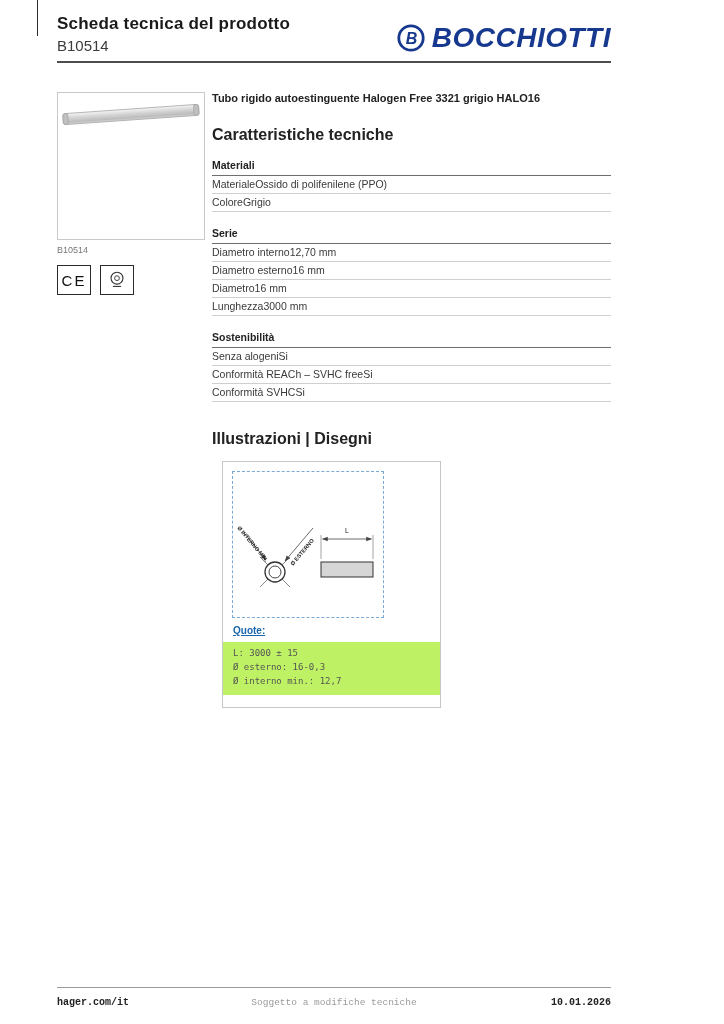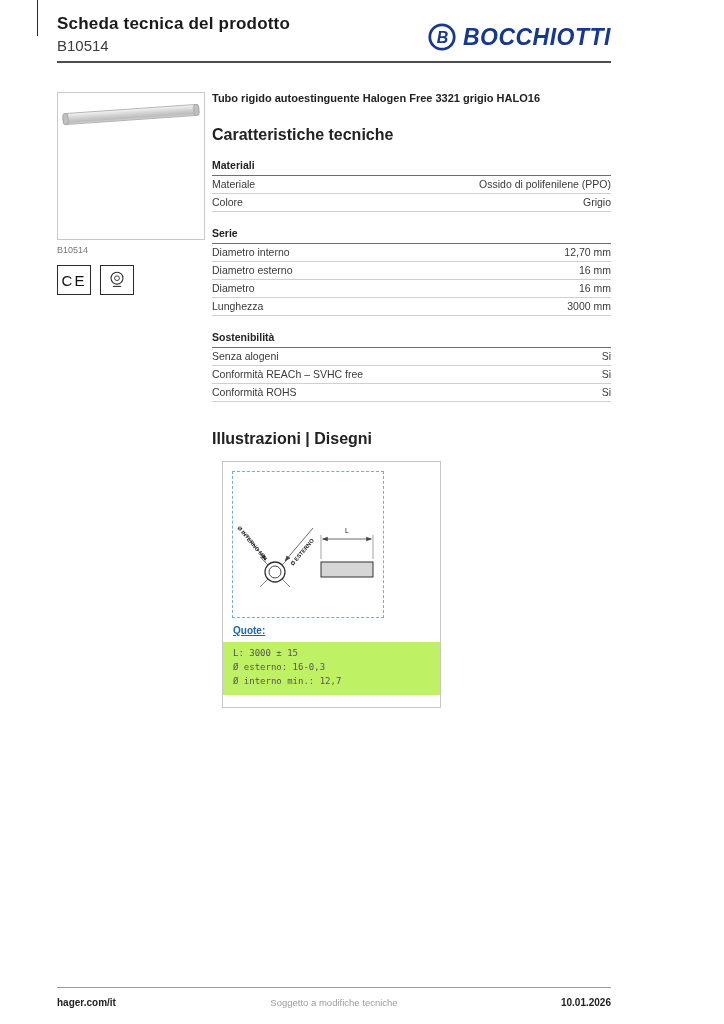--- a/index.html
+++ b/index.html
@@ -7,49 +7,49 @@
   body { font-family:"Liberation Sans", sans-serif; }
   .page { position:relative; width:668px; height:1024px; background:#fff; overflow:hidden; }
 
   .crop-mark { position:absolute; left:37px; top:0; width:1px; height:36px; background:#2a2a2a; }
 
   .header { position:absolute; left:57px; right:57px; top:14px; display:flex; justify-content:space-between; align-items:flex-start; }
   .page-title { font-size:17px; font-weight:bold; color:#1a1a1a; letter-spacing:0.2px; }
   .product-code { font-size:15px; color:#3c3c3c; margin-top:3px; }
   .brand-logo { display:flex; align-items:center; gap:6px; margin-top:8px; }
   .brand-emblem { color:var(--brand-blue,#16388e); flex:0 0 auto; }
-  .brand-name { font-size:23px; font-weight:bold; font-style:italic; color:var(--brand-blue,#16388e); letter-spacing:0.5px; }
+  .brand-name { font-size:28px; font-weight:bold; font-style:italic; color:var(--brand-blue,#16388e); letter-spacing:0.5px; }
   .header-rule { position:absolute; left:57px; right:57px; top:61px; height:2px; background:#4d4d4d; }
 
   .content { position:absolute; left:57px; right:57px; top:92px; display:flex; align-items:flex-start; }
 
   .left-col { flex:0 0 148px; width:148px; }
   .product-image-box { width:148px; height:148px; border:1px solid #c9c9c9; background:#fff; display:flex; align-items:flex-start; justify-content:center; }
   .image-caption { margin-top:5px; font-size:9px; color:#777; }
   .cert-row { margin-top:10px; display:flex; gap:9px; }
   .cert-box { width:34px; height:30px; border:1px solid #2a2a2a; display:flex; align-items:center; justify-content:center; background:#fff; }
   .ce-text { font-size:15px; font-weight:normal; letter-spacing:2px; color:#111; }
 
   .right-col { flex:1; margin-left:7px; }
   .product-title { font-size:11px; font-weight:bold; color:#222; }
   .section-heading { font-size:16px; font-weight:bold; color:#222; margin-top:22px; }
   .spec-group { margin-top:15px; }
   .group-title { font-size:10.5px; font-weight:bold; color:#222; padding-bottom:4px; border-bottom:1px solid #6e6e6e; }
-  .spec-row { display:flex; justify-content:space-between; font-size:10.5px; color:#3a3a3a; padding:2px 0 3px; border-bottom:1px solid #cfcfcf; }
+  .spec-row { display:flex; justify-content:flex-start; font-size:10.5px; color:#3a3a3a; padding:2px 0 3px; border-bottom:1px solid #cfcfcf; }
 
   .illustrations-heading { margin-top:28px; }
   .drawing-outer { margin-top:13px; margin-left:10px; width:219px; border:1px solid #c6c6c6; padding-bottom:12px; background:#fff; }
   .drawing-frame { margin:9px 0 0 9px; width:152px; height:147px; border:1px dashed var(--drawing-dash-blue,#7aa9d6); }
   .quote-title { margin:7px 0 0 10px; font-size:10px; font-weight:bold; color:var(--quote-blue,#1a65ad); text-decoration:underline; }
   .quote-block { margin-top:6px; background:#bef264; padding:5px 10px 6px; }
   .quote-line { font-family:"DejaVu Sans Mono", monospace; font-size:9px; color:#555; line-height:1.55; }
 
   .footer { position:absolute; left:57px; right:57px; bottom:16px; }
   .footer-rule { height:1px; background:#9a9a9a; margin-bottom:9px; }
-  .footer-row { position:relative; display:flex; justify-content:space-between; align-items:flex-start; }
+  .footer-row { position:relative; display:flex; justify-content:space-between; align-items:flex-start;font-family:Liberation Mono, monospace; }
   .footer-left { font-size:10px; font-weight:bold; color:#222; cursor:pointer; }
   .footer-center { position:absolute; left:50%; transform:translateX(-50%); font-size:9.5px; color:#9b9b9b; }
   .footer-right { font-size:10px; font-weight:bold; color:#222; }
 </style>
 </head>
 <body>
 
 <div class="page">
   <div class="crop-mark"></div>
 
@@ -142,21 +142,21 @@
             <div class="group-title">Sostenibilità</div>
             <div class="spec-row">
               <span>Senza alogeni</span>
               <span>Si</span>
             </div>
             <div class="spec-row">
               <span>Conformità REACh – SVHC free</span>
               <span>Si</span>
             </div>
             <div class="spec-row">
-              <span>Conformità ROHS</span>
+              <span>Conformità SVHC</span>
               <span>Si</span>
             </div>
           </section>
         </div>
 
       <h3 class="section-heading illustrations-heading">Illustrazioni | Disegni</h3>
 
       <div class="drawing-outer">
         <div class="drawing-frame">
           <svg viewBox="0 0 150 145" width="150" height="145">

